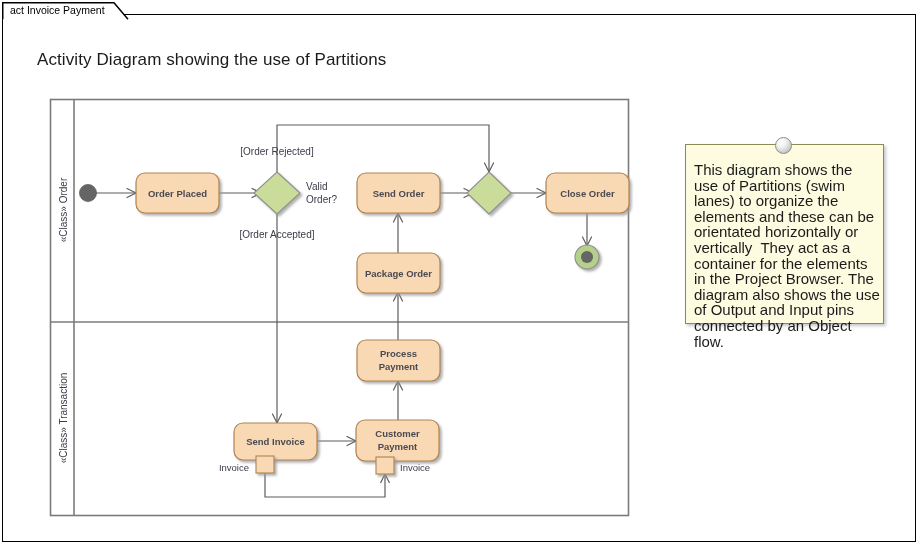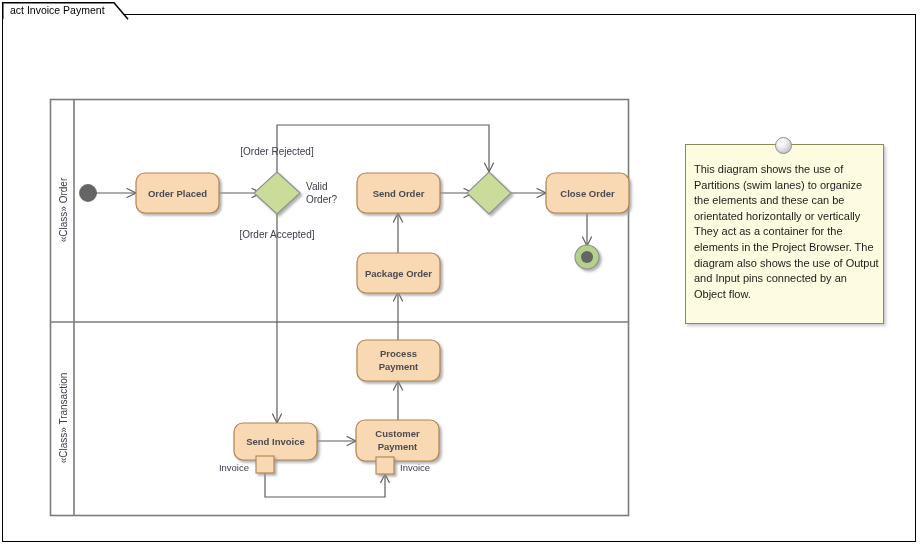--- a/index.html
+++ b/index.html
@@ -71,21 +71,21 @@
   .note{
     position:absolute;
     left:685px;top:144px;width:199px;height:180px;
     background:#fdfce0;
     border:1px solid #8a8a55;
     box-sizing:border-box;
     box-shadow:2px 2px 3px rgba(0,0,0,0.22);
   }
   .note-text{
     position:absolute;left:8px;top:17px;width:186px;
-    font-size:11px;line-height:15.6px;color:#1b1b1b;
+    font-size:15px;line-height:15.6px;color:#1b1b1b;
     white-space:pre-wrap;
   }
   .note-pin{
     position:absolute;left:89px;top:-8px;
     width:17px;height:17px;border-radius:50%;
     background:radial-gradient(circle at 35% 30%, #ffffff 0%, #f2f2f2 32%, #c9c9c9 72%, #9a9a9a 100%);
     border:1px solid #8d8d8d;
     box-sizing:border-box;
   }
 </style>
@@ -96,20 +96,21 @@
 
   <div class="window-frame"></div>
 
   <div class="tab">
     <svg width="130" height="18">
       <path d="M0.75,17.25 L0.75,0.75 L112,0.75 L126,17.25" fill="#ffffff" stroke="#000000" stroke-width="1.5"></path>
     </svg>
     <div class="tab-label">act Invoice Payment</div>
   </div>
 
+  <div class="diagram-title">Activity Diagram showing the use of Partitions</div>
 
   <svg id="canvas">
     <defs>
       <filter id="shadow" x="-25%" y="-25%" width="160%" height="170%">
         <feDropShadow dx="2.2" dy="2.2" stdDeviation="0.9" flood-color="#9a9a9a" flood-opacity="0.75"></feDropShadow>
       </filter>
     </defs>
 
     <g>
 

